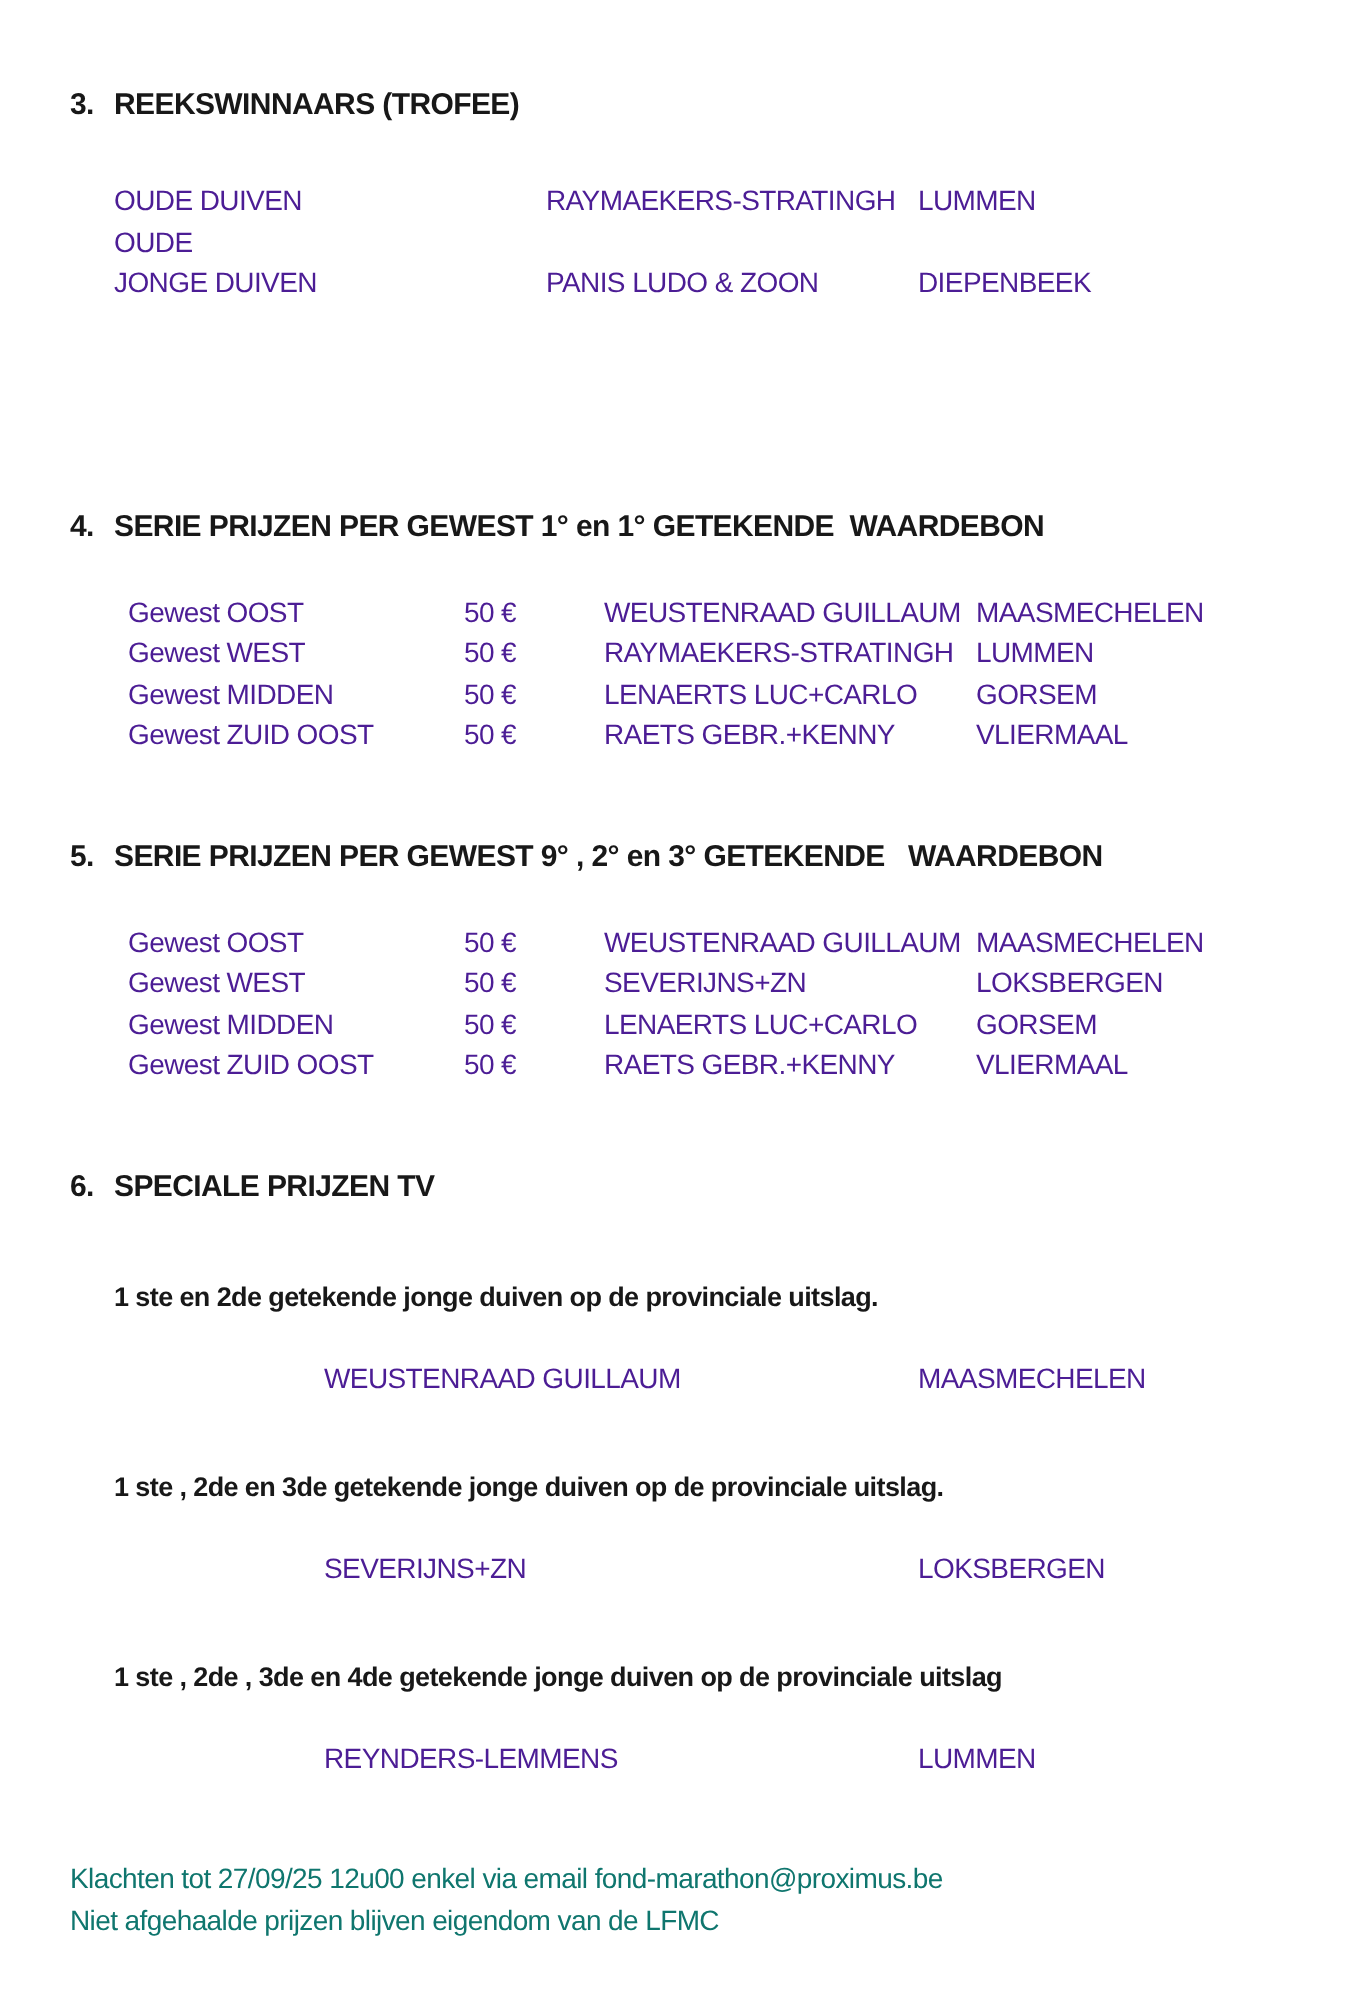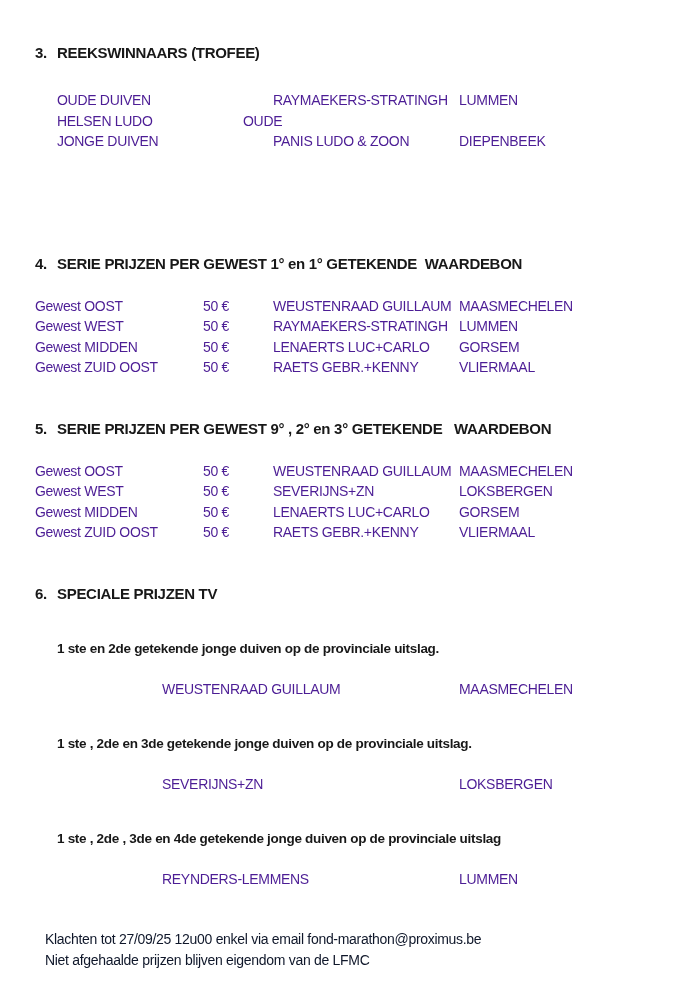--- a/index.html
+++ b/index.html
@@ -31,21 +31,21 @@
 
   
   .s3-rows { margin-top: 27px; }
   .s3-row { display: flex; padding-left: 22px; line-height: 20.5px; }
   .s3-cat { width: 216px; flex: 0 0 216px; }
   .s3-win { width: 186px; flex: 0 0 186px; }
 
   
   .gw-rows { margin-top: 22px; }
   .gw-row { display: flex; line-height: 20.5px; }
-  .gw-name { width: 168px; flex: 0 0 168px; }
+  .gw-name { width: 168px; flex: 0 0 168px; margin-left: 29px; }
   .gw-prize { width: 70px; flex: 0 0 70px; }
   .gw-win { width: 186px; flex: 0 0 186px; }
 
   .gap-s3-to-s4 { height: 102px; }
   .gap-to-s5 { height: 41px; }
   .gap-to-s6 { height: 41px; }
 
   
   .s6-desc {
     margin-top: 36px;
@@ -55,40 +55,39 @@
     line-height: 18px;
     letter-spacing: -0.3px;
     color: #181818;
     white-space: pre-wrap;
   }
   .s6-winrow { display: flex; margin-top: 22px; line-height: 19px; }
   .s6-win { margin-left: 127px; width: 297px; flex: 0 0 297px; }
 
   
   .footer { position: absolute; left: 35px; top: 929px; }
-  .footer-line { font-size: 14px; line-height: 20.5px; letter-spacing: -0.3px; color: #0f172a; margin-left: 10px; }
+  .footer-line { font-size: 14px; line-height: 20.5px; letter-spacing: -0.3px; color: #0f766e; }
 </style>
 </head>
 <body>
 
 <div class="page">
 
   <div class="heading">
     <span class="num">3.</span>
     <span>REEKSWINNAARS (TROFEE)</span>
   </div>
 
   <div class="s3-rows body-text">
     <div class="s3-row">
       <span class="s3-cat">OUDE DUIVEN</span>
       <span class="s3-win">RAYMAEKERS-STRATINGH</span>
       <span class="s3-city">LUMMEN</span>
     </div>
     <div class="s3-row">
-      <span class="s3-win">HELSEN LUDO</span>
       <span class="s3-city">OUDE</span>
     </div>
     <div class="s3-row">
       <span class="s3-cat">JONGE DUIVEN</span>
       <span class="s3-win">PANIS LUDO &amp; ZOON</span>
       <span class="s3-city">DIEPENBEEK</span>
     </div>
   </div>
 
   <div class="gap-s3-to-s4"></div>

